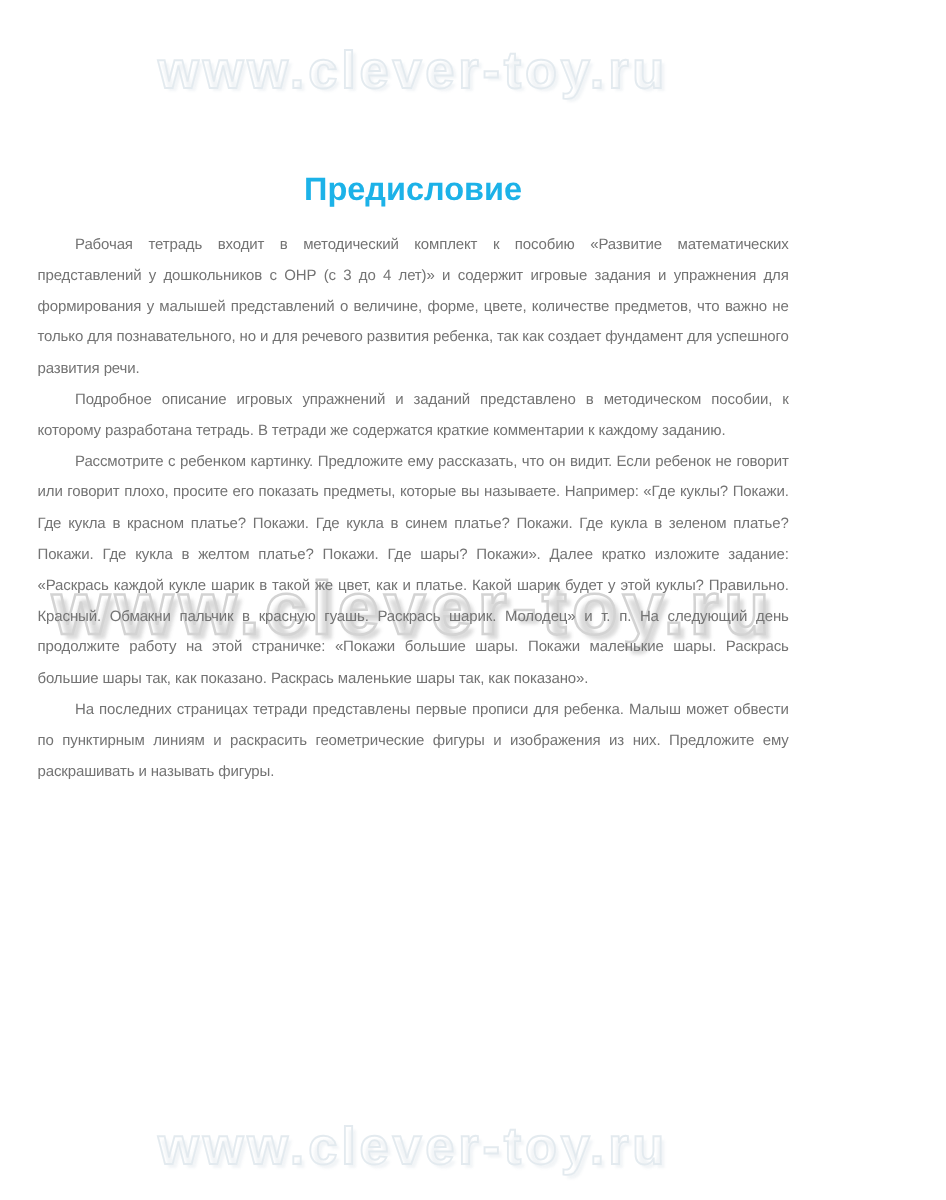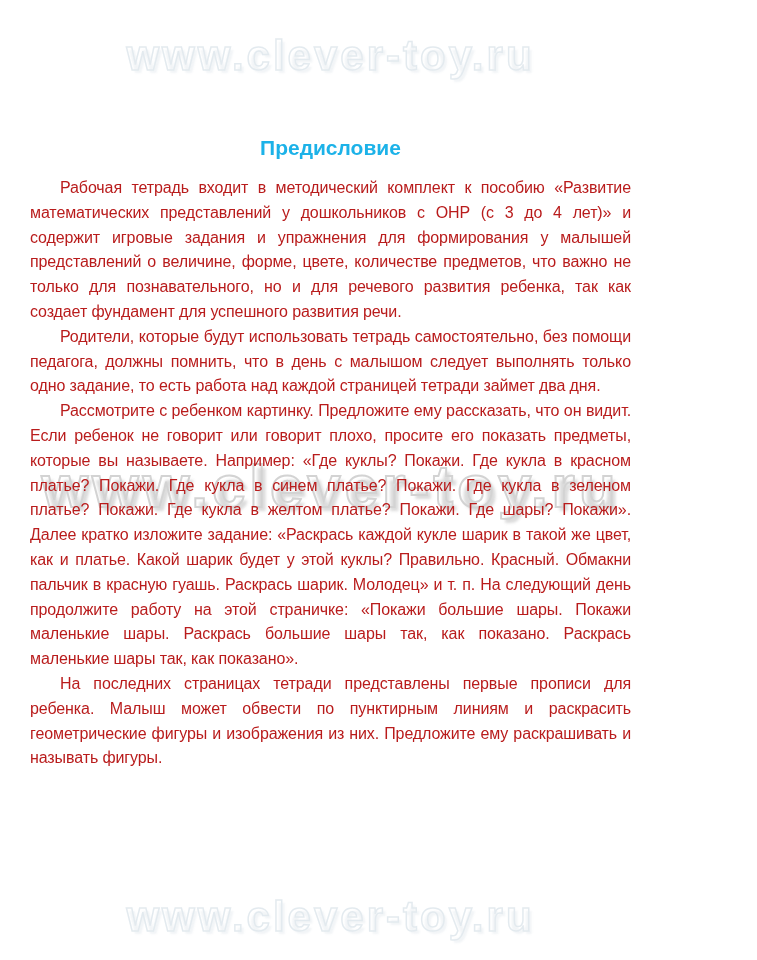--- a/index.html
+++ b/index.html
@@ -54,31 +54,31 @@
   }
   
   .content {
     position: relative;
     z-index: 1;
     padding: 136px 30px 0 30px;
   }
   .title {
     margin: 0 0 16px 0;
     text-align: center;
-    font-size: 21px;
+    font-size: 26px;
     font-weight: bold;
     color: #1CB2E8;
   }
   .body-text p {
     margin: 0;
     text-align: justify;
     text-indent: 30px;
-    font-size: 16px;
+    font-size: 12px;
     line-height: 24.8px;
-    color: #b91c1c;
+    color: #737373;
     letter-spacing: -0.1px;
   }
   
   .page-badge {
     position: absolute;
     left: 708px;
     top: 914px;
     width: 25px;
     height: 25px;
     border-radius: 50%;
@@ -99,21 +99,21 @@
 
   <div class="watermark wm-top">www.clever-toy.ru</div>
   <div class="watermark wm-middle">www.clever-toy.ru</div>
   <div class="watermark wm-bottom">www.clever-toy.ru</div>
 
   <div class="content">
     <h1 class="title">Предисловие</h1>
 
     <div class="body-text">
       <p>Рабочая тетрадь входит в методический комплект к пособию «Развитие математических представлений у дошкольников с ОНР (с 3 до 4 лет)» и содержит игровые задания и упражнения для формирования у малышей представлений о величине, форме, цвете, количестве предметов, что важно не только для познавательного, но и для речевого развития ребенка, так как создает фундамент для успешного развития речи.</p>
-      <p>Родители, которые будут использовать тетрадь самостоятельно, без помощи педагога, должны помнить, что в день с малышом следует выполнять только одно задание, то есть работа над каждой страницей тетради займет два дня.</p>
+      <p>Подробное описание игровых упражнений и заданий представлено в методическом пособии, к которому разработана тетрадь. В тетради же содержатся краткие комментарии к каждому заданию.</p>
       <p>Рассмотрите с ребенком картинку. Предложите ему рассказать, что он видит. Если ребенок не говорит или говорит плохо, просите его показать предметы, которые вы называете. Например: «Где куклы? Покажи. Где кукла в красном платье? Покажи. Где кукла в синем платье? Покажи. Где кукла в зеленом платье? Покажи. Где кукла в желтом платье? Покажи. Где шары? Покажи». Далее кратко изложите задание: «Раскрась каждой кукле шарик в такой же цвет, как и платье. Какой шарик будет у этой куклы? Правильно. Красный. Обмакни пальчик в красную гуашь. Раскрась шарик. Молодец» и т. п. На следующий день продолжите работу на этой страничке: «Покажи большие шары. Покажи маленькие шары. Раскрась большие шары так, как показано. Раскрась маленькие шары так, как показано».</p>
       <p>На последних страницах тетради представлены первые прописи для ребенка. Малыш может обвести по пунктирным линиям и раскрасить геометрические фигуры и изображения из них. Предложите ему раскрашивать и называть фигуры.</p>
 
     </div>
   </div>
 
   <div class="page-badge">3</div>
 
 </div>
 

